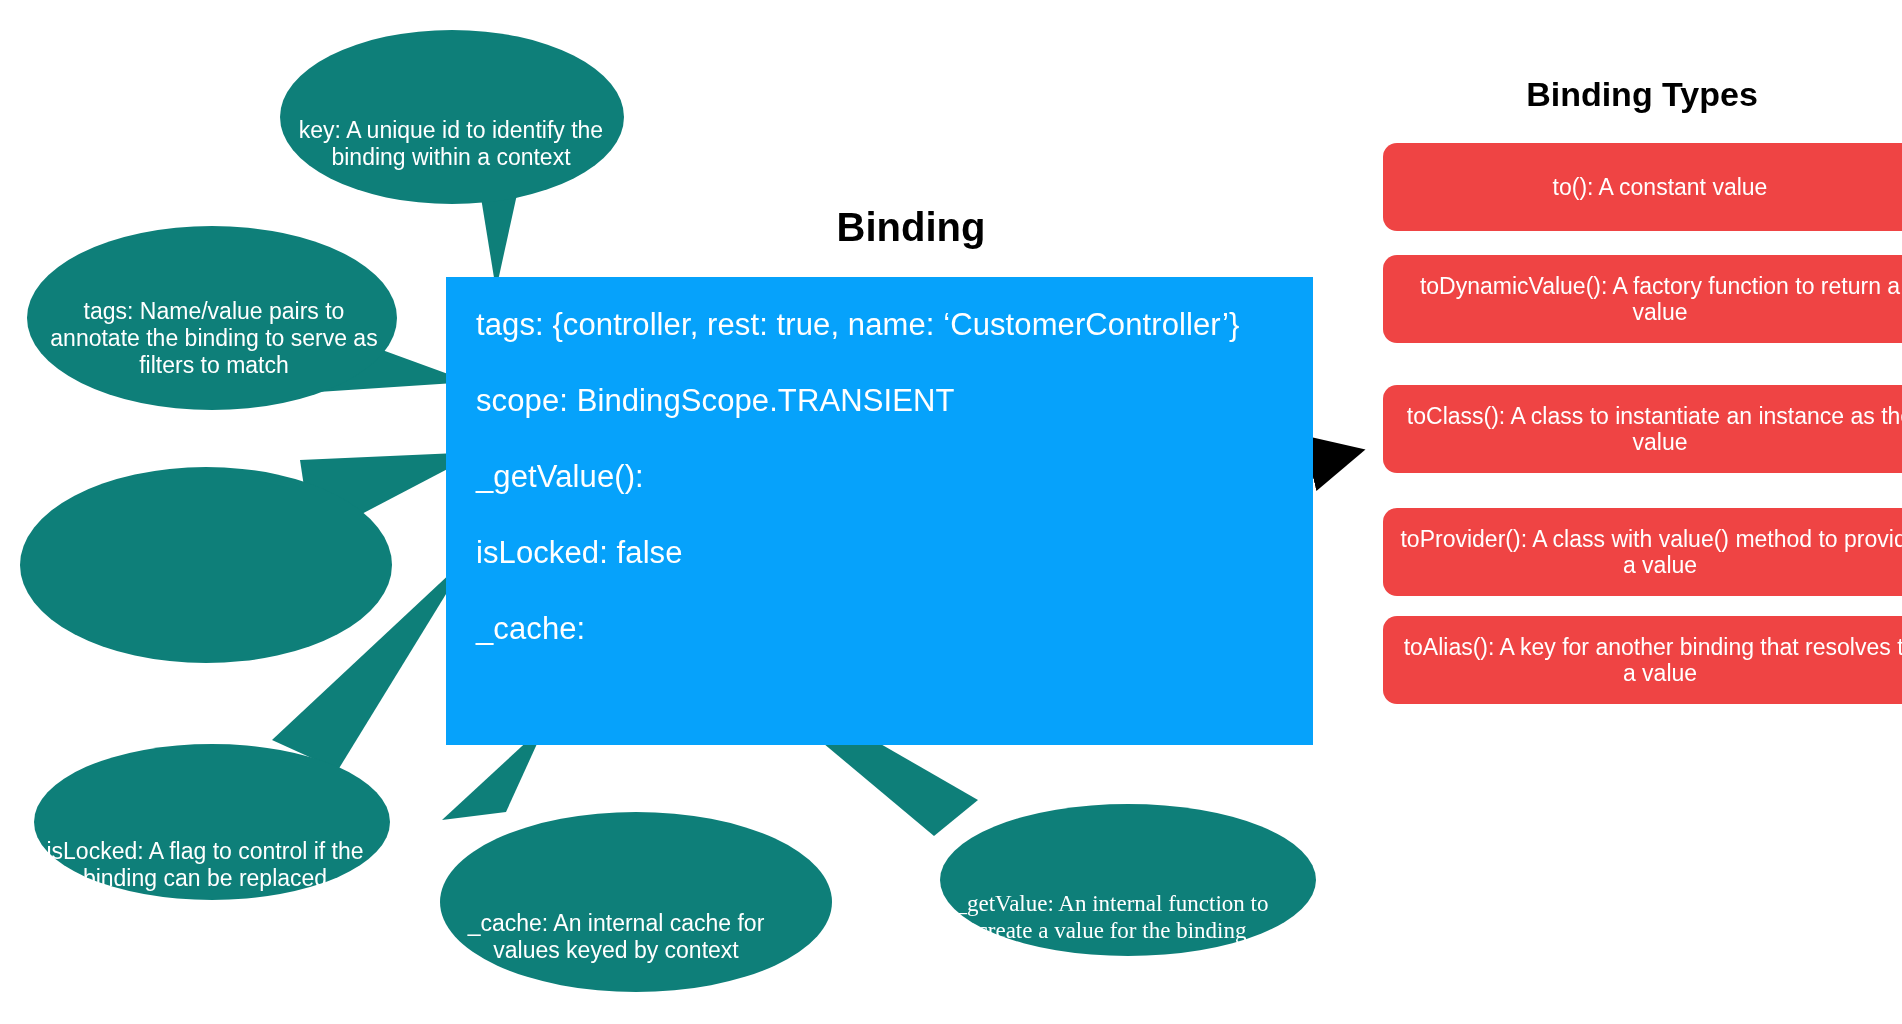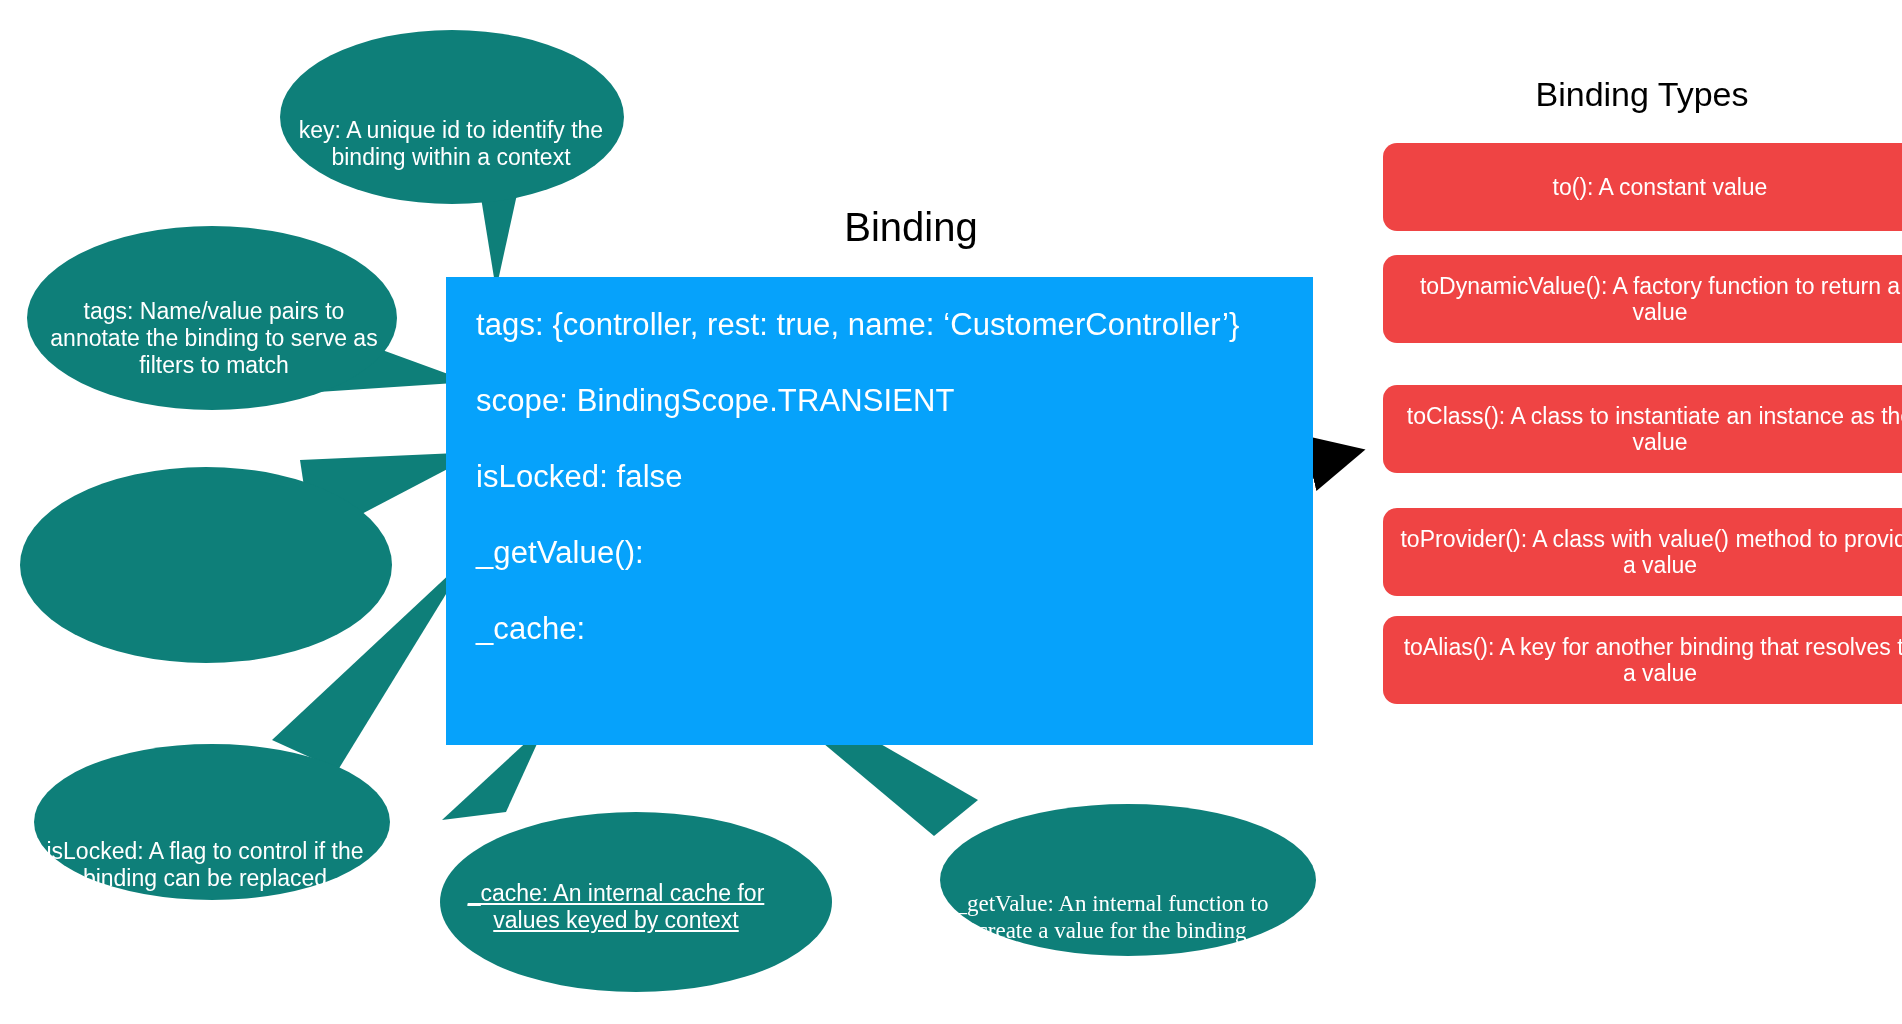--- a/index.html
+++ b/index.html
@@ -23,21 +23,21 @@
     position: absolute;
     left: 0;
     top: 0;
     width: 1902px;
     height: 1024px;
   }
 
   
   .title {
     position: absolute;
-    font-weight: normal;
+    font-weight: bold;
     color: #000000;
     text-align: center;
     white-space: nowrap;
   }
   #binding-title {
     left: 646px;
     top: 205px;
     width: 530px;
     font-size: 40px;
   }
@@ -76,21 +76,21 @@
     line-height: 1.17;
     font-size: 23px;
     box-sizing: border-box;
     margin-top: 48px;
   }
 
   #lbl-key        { left: 281px; top: 69px;  width: 340px; }
   #lbl-tags       { left: 40px;  top: 250px; width: 348px; }
   #lbl-scope      { left: 48px;  top: 482px; width: 312px; }
   #lbl-islocked   { left: 40px;  top: 790px; width: 330px; }
-  #lbl-cache      { left: 436px; top: 832px; width: 360px; text-decoration: underline; }
+  #lbl-cache      { left: 436px; top: 862px; width: 360px; }
   #lbl-getvalue   { left: 928px; top: 843px; width: 368px; font-family: Liberation Serif, serif; }
 
   
   .pill {
     position: absolute;
     left: 1383px;
     width: 554px;
     background: #ef4444;
     border-radius: 14px;
     color: #ffffff;
@@ -152,22 +152,22 @@
     </g>
 
     <line x1="698" y1="613" x2="1355" y2="452" stroke="#000000" stroke-width="9" stroke-dasharray="11 11" marker-end="url(#arrowhead)"></line>
   </svg>
 
   <div id="binding-title" class="title">Binding</div>
 
   <div id="binding-box">
     <div class="binding-field">tags: {controller, rest: true, name: ‘CustomerController’}</div>
     <div class="binding-field">scope: BindingScope.TRANSIENT</div>
+    <div class="binding-field">_getValue():</div>
     <div class="binding-field">isLocked: false</div>
-    <div class="binding-field">_getValue():</div>
     <div class="binding-field">_cache:</div>
   </div>
 
   <div id="lbl-key" class="bubble-label">key: A unique id to identify the binding within a context</div>
   <div id="lbl-tags" class="bubble-label">tags: Name/value pairs to annotate the binding to serve as filters to match</div>
   <div id="lbl-islocked" class="bubble-label">isLocked: A flag to control if the binding can be replaced</div>
   <div id="lbl-cache" class="bubble-label">_cache: An internal cache for values keyed by context</div>
   <div id="lbl-getvalue" class="bubble-label">_getValue: An internal function to create a value for the binding</div>
 
   <div id="binding-types-title" class="title">Binding Types</div>

